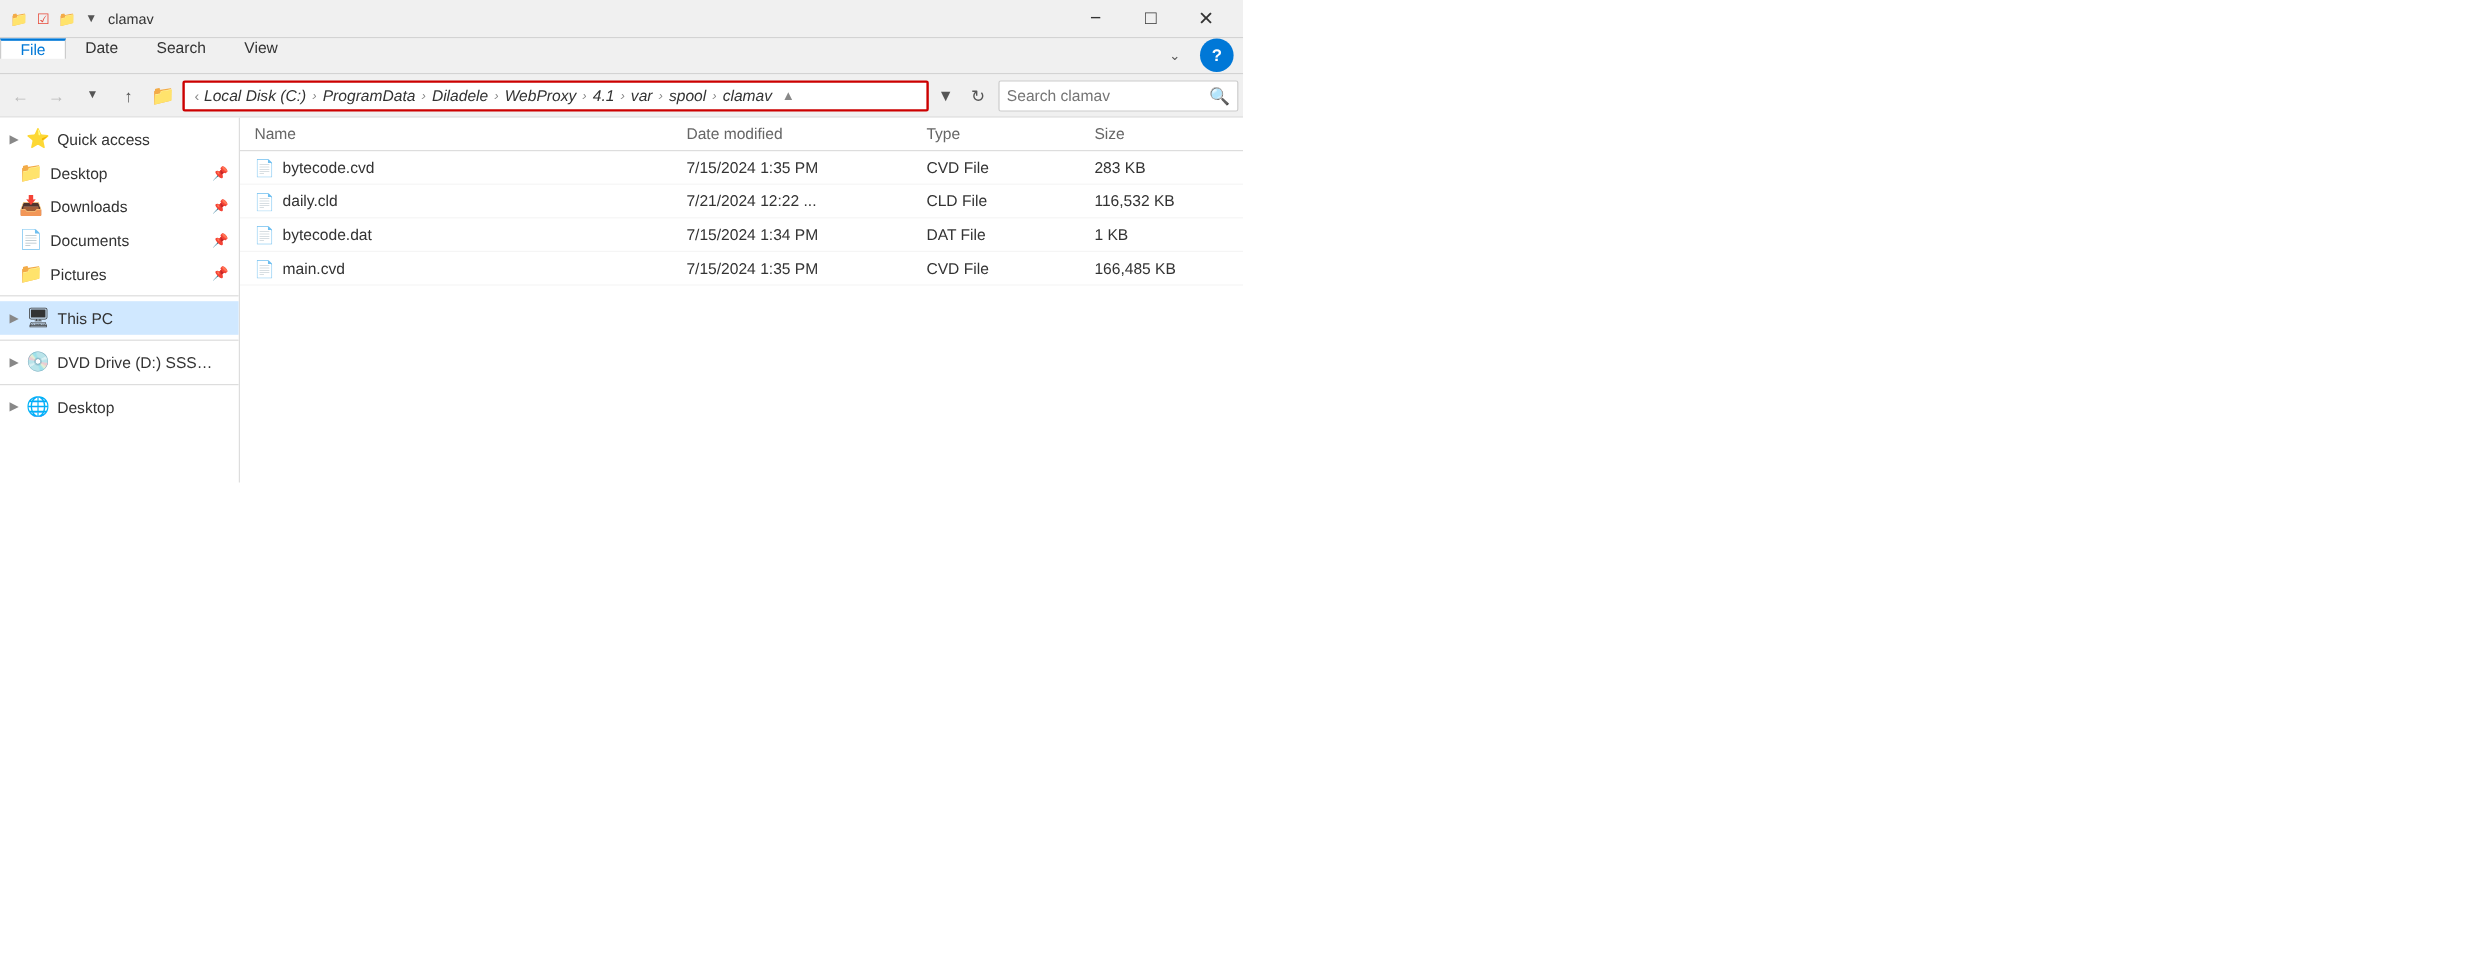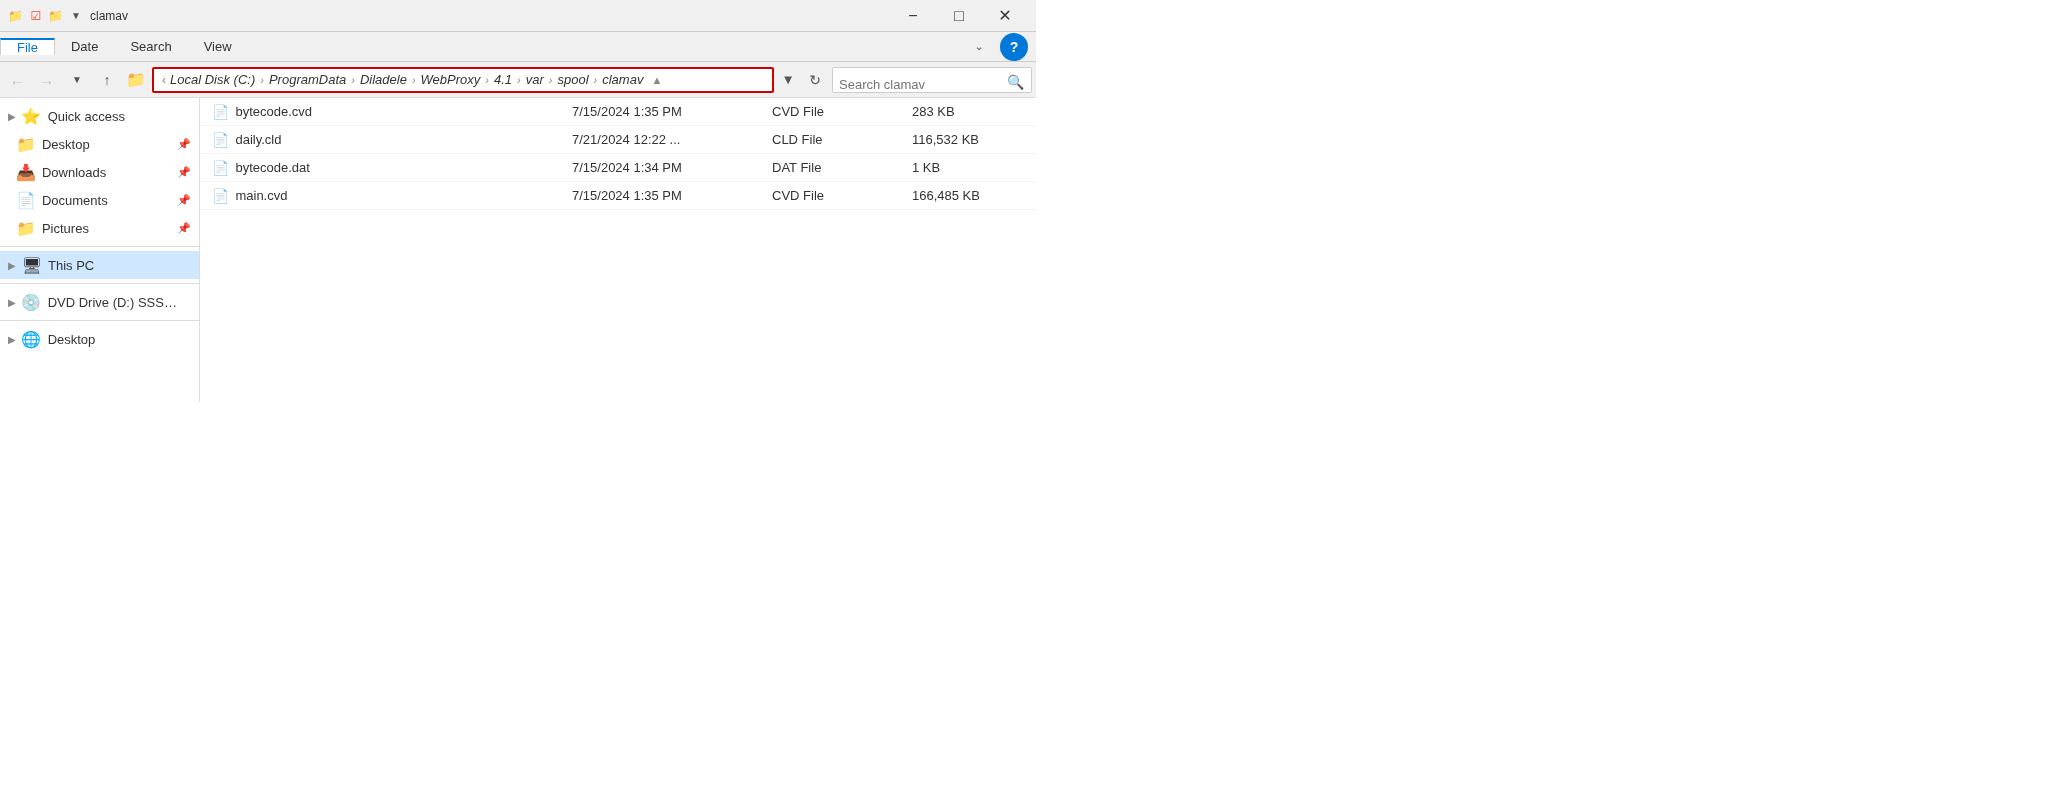--- a/index.html
+++ b/index.html
@@ -18,21 +18,21 @@
     .title-text { font-size: 12px; color: #333; flex: 1; }
     .title-controls { display: flex; gap: 0; margin-left: auto; }
     .title-btn {
       width: 46px; height: 32px; border: none; background: transparent;
       font-size: 16px; cursor: pointer; display: flex; align-items: center; justify-content: center;
       color: #333;
     }
 
     
     .ribbon {
-      display: flex; align-items: center; height: 30px;
+      display: flex; align-items: flex-start; height: 30px;
       background: #f0f0f0; border-bottom: 1px solid #ccc;
     }
     .ribbon-tab {
       padding: 0 16px; display: flex; align-items: center;
       font-size: 13px; cursor: pointer; color: #333; border: none; background: transparent;
     }
     .ribbon-tab.active {
       background: #fff; color: #0078d7; border-top: 2px solid #0078d7;
       border-left: 1px solid #ccc; border-right: 1px solid #ccc;
     }
@@ -62,21 +62,21 @@
     .address-chevron-down {
       width: 20px; height: 26px; border: none; background: transparent;
       cursor: pointer; display: flex; align-items: center; justify-content: center; color: #555;
     }
     .address-refresh {
       width: 26px; height: 26px; border: none; background: transparent;
       cursor: pointer; display: flex; align-items: center; justify-content: center; color: #555; font-size: 14px;
     }
     .search-box {
       width: 200px; height: 26px; border: 1px solid #ccc; border-radius: 2px;
-      background: #fff; display: flex; align-items: flex-end; padding: 0 6px; gap: 4px;
+      background: #fff; display: flex; align-items: center; padding: 0 6px; gap: 4px;
     }
     .search-input {
       border: none; outline: none; font-size: 13px; color: #999; width: 100%;
       background: transparent;
     }
     .search-icon-btn {
       width: 20px; height: 20px; display: flex; align-items: center; justify-content: center;
       cursor: pointer; color: #555; font-size: 14px;
     }
     .ribbon-help {
@@ -254,20 +254,26 @@
 
     <div class="sidebar-section-header">
       <span style="font-size:10px;color:#888;">▶</span>
       <span style="font-size:16px;">🌐</span>
       <span>Desktop</span>
     </div>
   </div>
 
   <div class="file-area">
 
+    <div class="file-list-header">
+      <div class="file-list-header-col">Name</div>
+      <div class="file-list-header-col">Date modified</div>
+      <div class="file-list-header-col">Type</div>
+      <div class="file-list-header-col">Size</div>
+    </div>
 
     <div class="file-row">
       <div class="file-cell file-name-cell">
         <span style="font-size:14px;color:#888;">📄</span>
         <span>bytecode.cvd</span>
       </div>
       <div class="file-cell">7/15/2024 1:35 PM</div>
       <div class="file-cell">CVD File</div>
       <div class="file-cell size">283 KB</div>
     </div>

